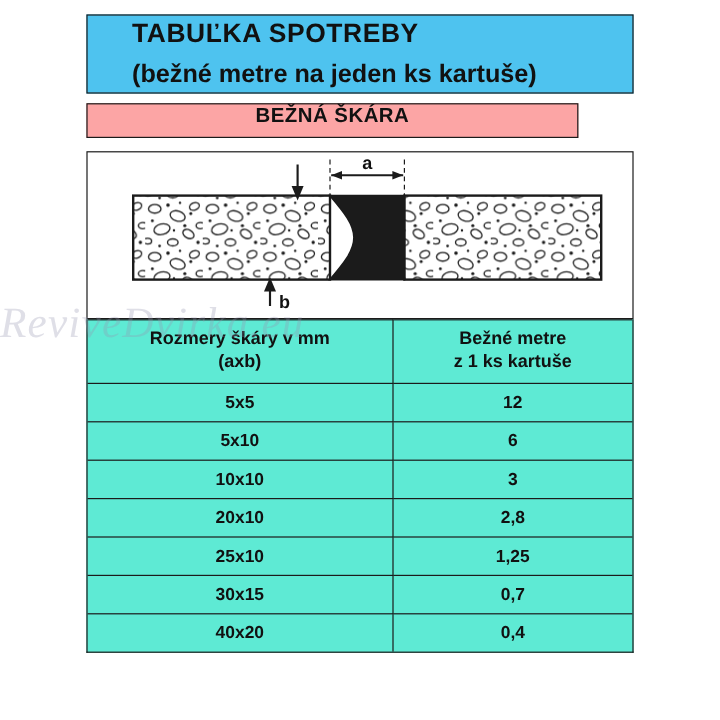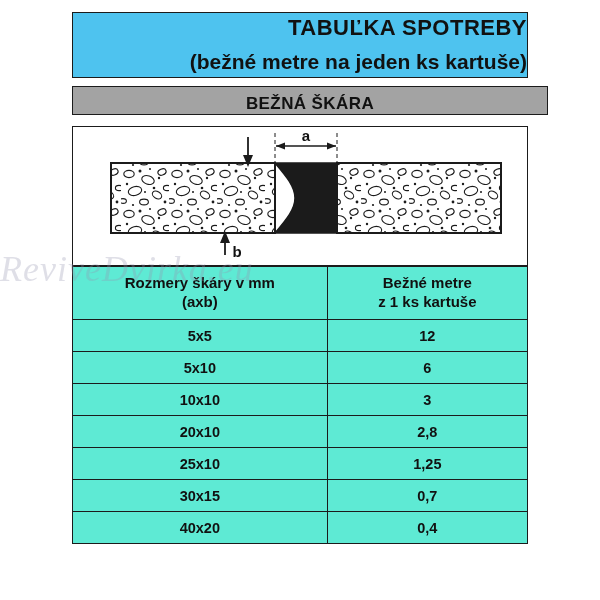--- a/index.html
+++ b/index.html
@@ -42,21 +42,21 @@
     position: absolute;
     left: 72px;
     top: 12px;
     width: 456px;
     height: 66px;
     background: #4ec3ef;
     border: 1px solid #1b1b1b;
     box-sizing: border-box;
     display: flex;
     flex-direction: column;
-    align-items: flex-end;
+    align-items: flex-start;
     justify-content: center;
     padding-left: 37px;
   }
   .title-line1 {
     font-size: 22px;
     font-weight: bold;
     color: #111;
     letter-spacing: 0.5px;
     line-height: 1.08;
   }
@@ -65,27 +65,27 @@
     font-weight: bold;
     color: #111;
     line-height: 1.12;
     margin-top: 10px;
   }
 
   .subtitle-block {
     position: absolute;
     left: 72px;
     top: 86px;
-    width: 476px;
+    width: 410px;
     height: 29px;
-    background: #a3a3a3;
+    background: #fca5a5;
     border: 1px solid #1b1b1b;
     box-sizing: border-box;
     display: flex;
-    align-items: flex-end;
+    align-items: flex-start;
     justify-content: center;
   }
   .subtitle-text {
     font-size: 17px;
     font-weight: bold;
     color: #111;
     letter-spacing: 0.4px;
   }
 
   

